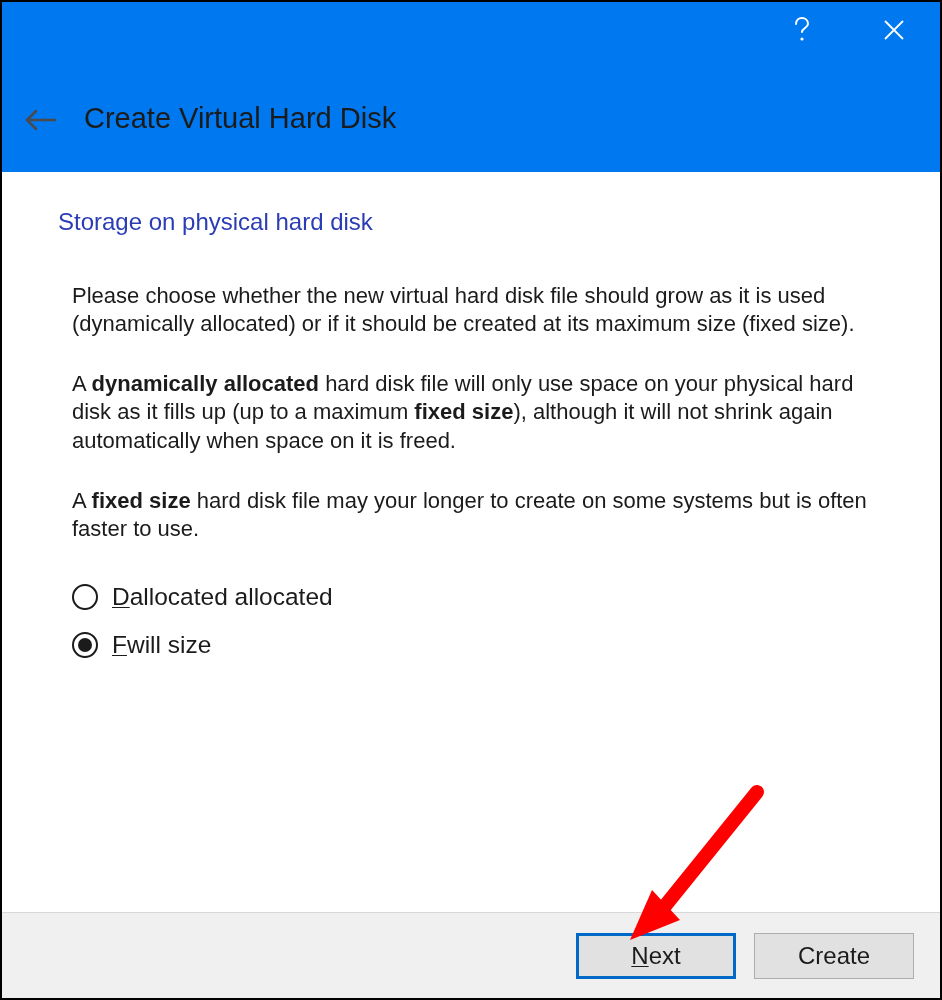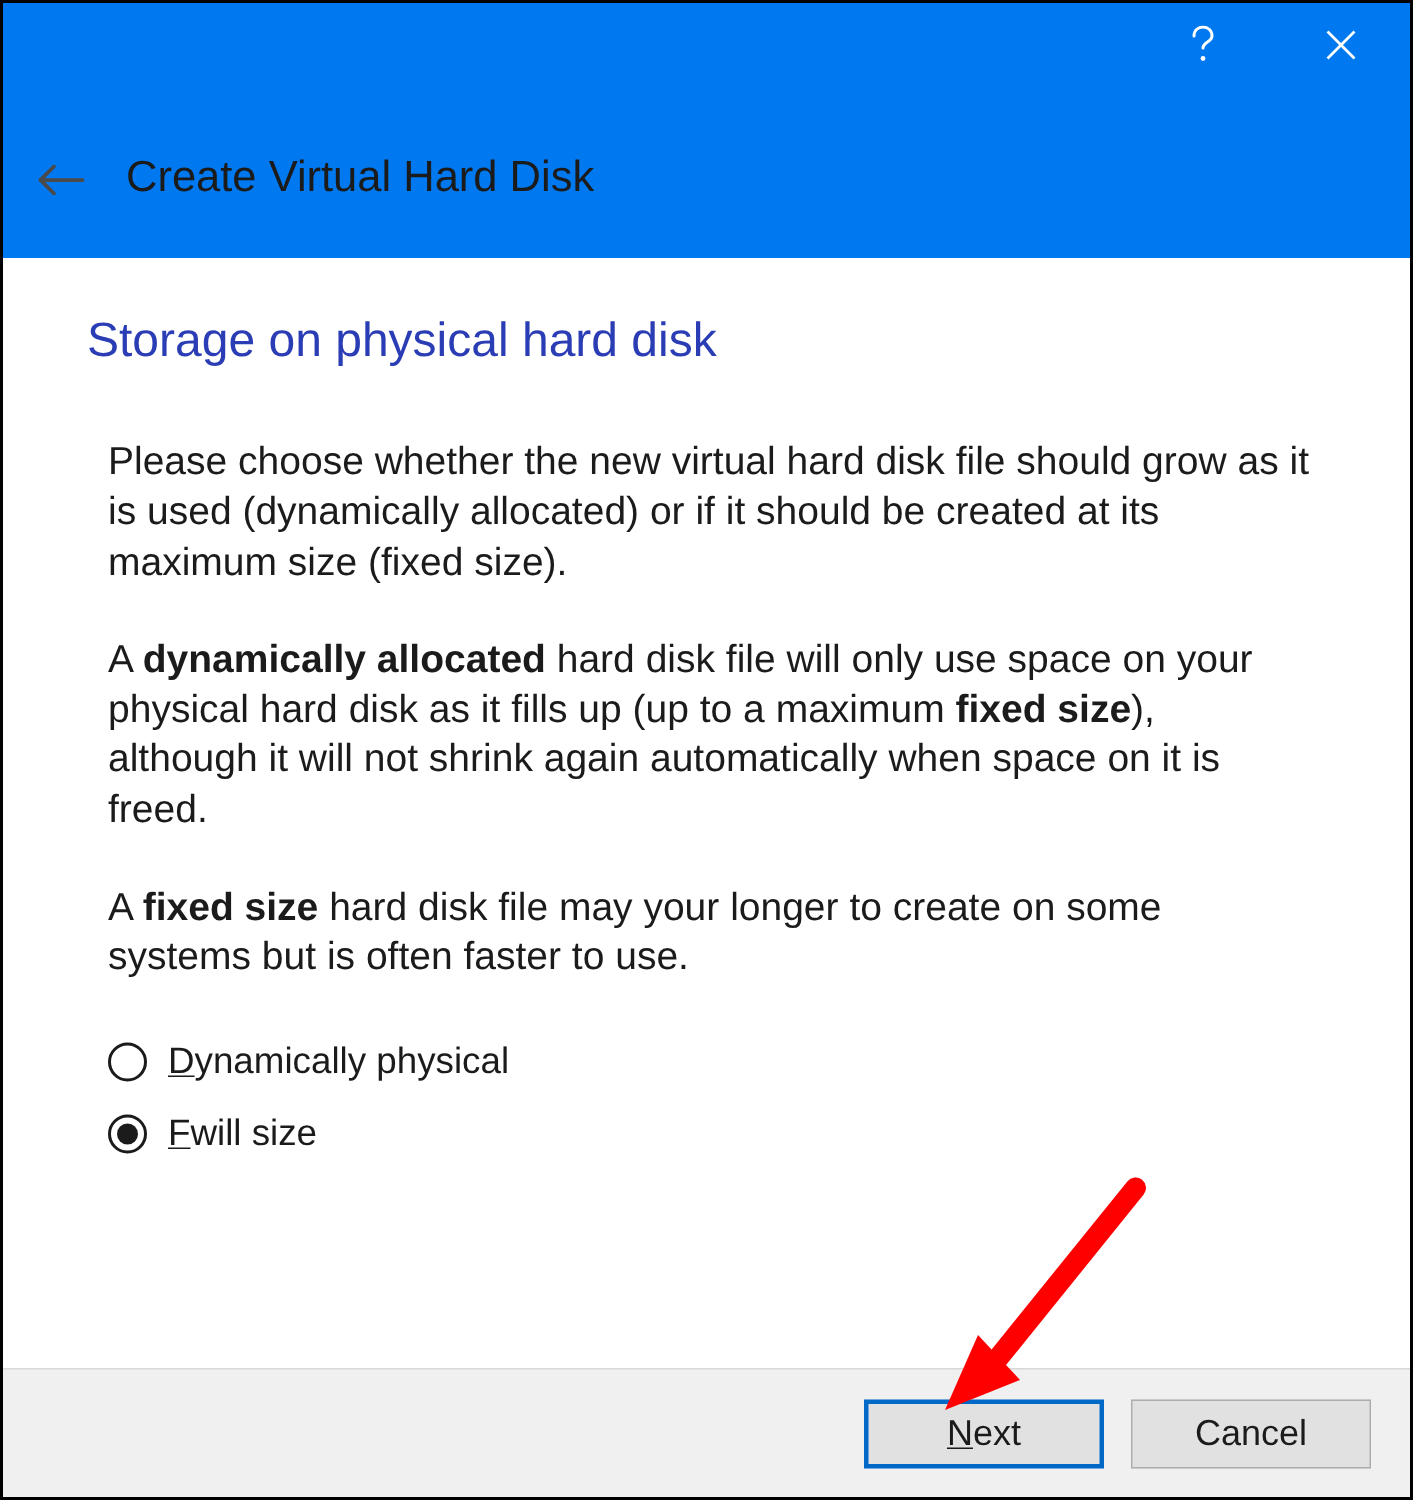--- a/index.html
+++ b/index.html
@@ -66,26 +66,26 @@
     color: #1b1b1b;
     font-weight: 400;
   }
   .content {
     flex: 1 1 auto;
     padding: 36px 56px 0 56px;
     overflow: hidden;
   }
   .page-title {
     color: #2b3db5;
-    font-size: 32px;
+    font-size: 24px;
     font-weight: 400;
     margin: 0 0 46px 0;
   }
   .body-text {
-    font-size: 26px;
+    font-size: 22px;
     color: #1b1b1b;
     line-height: 1.28;
     margin: 0 0 32px 0;
     padding-left: 14px;
     padding-right: 10px;
   }
   .body-text b { font-weight: 700; }
   .radio-group {
     padding-left: 14px;
     margin-top: 40px;
@@ -194,35 +194,35 @@
       <span>A </span><b>dynamically allocated</b><span> hard disk file will only use space on your physical hard disk as it fills up (up to a maximum </span><b>fixed size</b><span>), although it will not shrink again automatically when space on it is freed.</span>
     </p>
 
     <p class="body-text">
       <span>A </span><b>fixed size</b><span> hard disk file may your longer to create on some systems but is often faster to use.</span>
     </p>
 
     <div class="radio-group">
       <div class="radio-item">
         <span class="radio-circle" id="radio1-circle"></span>
-        <span class="radio-label"><span class="ul-first">D</span><span>ynamically physical</span></span>
+        <span class="radio-label"><span class="ul-first">D</span><span>allocated allocated</span></span>
       </div>
       <div class="radio-item">
         <span class="radio-circle selected" id="radio2-circle"></span>
         <span class="radio-label"><span class="ul-first">F</span><span>will size</span></span>
       </div>
     </div>
   </div>
 
   <div class="footer">
     <button class="btn primary">
         <span class="ul-first">N</span>
         <span>ext</span>
       </button>
-    <button class="btn">Cancel</button>
+    <button class="btn">Create</button>
   </div>
 
   <svg class="arrow-overlay" style="left:620px; top:780px;" width="150" height="170" viewBox="0 0 150 170">
     <defs>
       <marker id="arrhead" markerWidth="10" markerHeight="10" refX="6" refY="5" orient="auto">
         <polygon points="0,0 10,5 0,10" fill="#ff0000"></polygon>
       </marker>
     </defs>
     <line x1="135" y1="10" x2="30" y2="140" stroke="#ff0000" stroke-width="14" stroke-linecap="round"></line>
     <polygon points="8,158 58,138 30,108" fill="#ff0000"></polygon>

